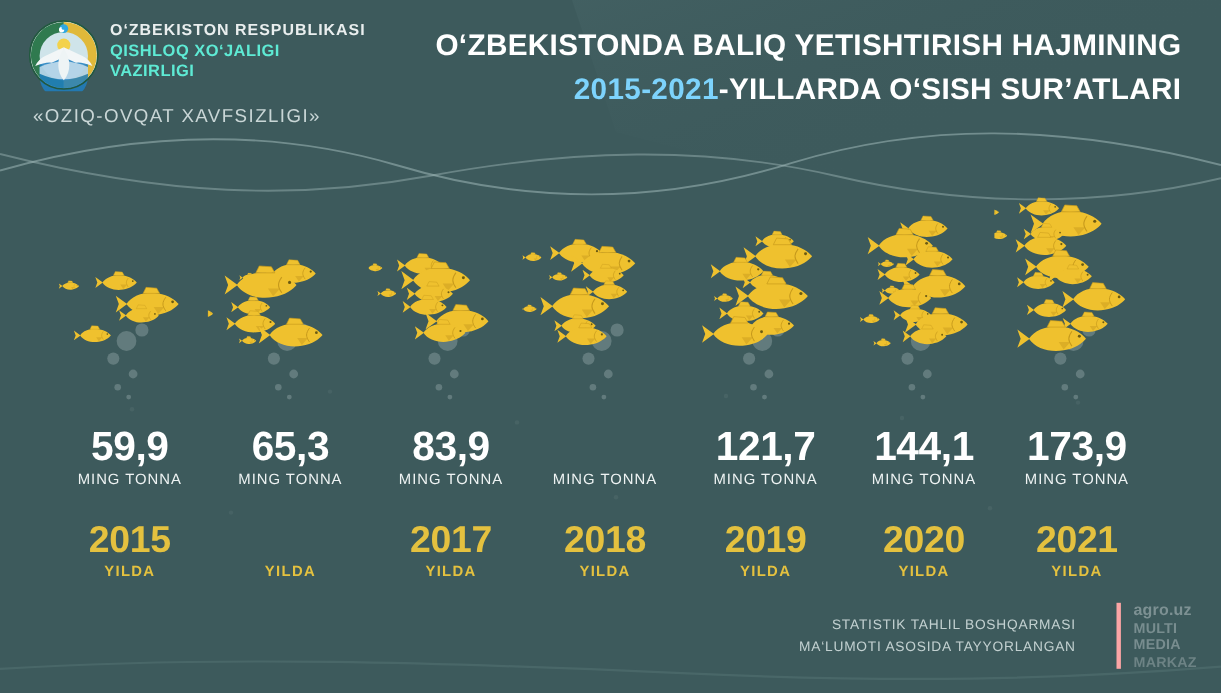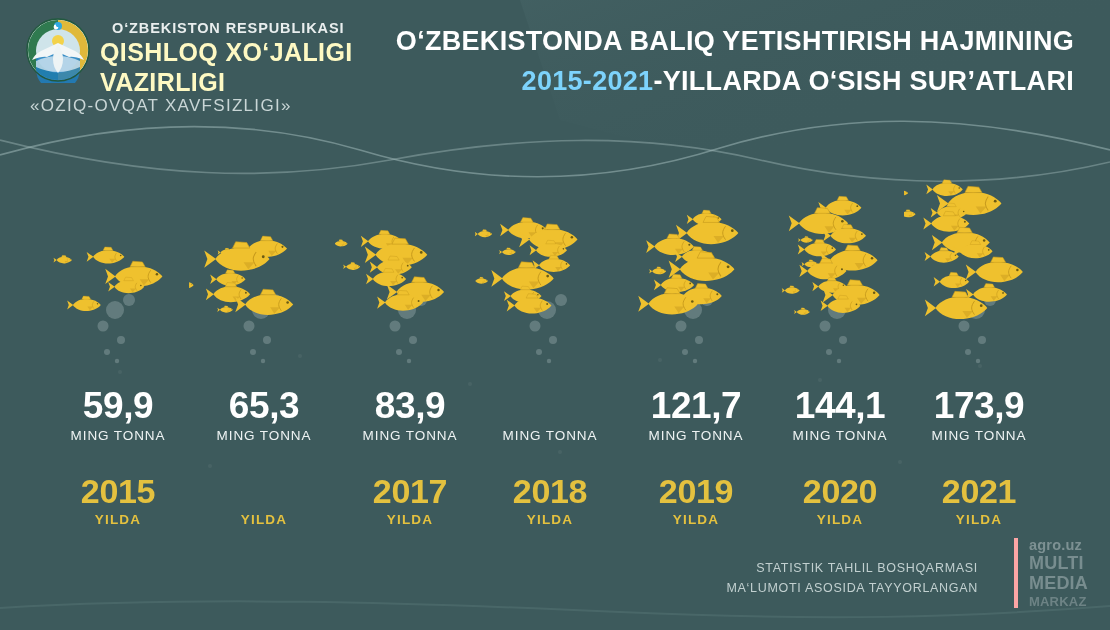--- a/index.html
+++ b/index.html
@@ -13,24 +13,24 @@
   #stage { position:relative; width:1110px; height:630px; overflow:hidden; }
 
   
   .bg-svg { position:absolute; inset:0; width:1110px; height:630px; }
 
   
   .header { position:absolute; top:0; left:0; width:1110px; height:130px; }
   .emblem { position:absolute; left:25px; top:17px; width:66px; height:66px; }
   .ministry { position:absolute; left:100px; top:20px; color:#fff; line-height:1.18; }
   .ministry .l1 {
-    font-size:14.5px; font-weight:600; letter-spacing:0.9px; color:#e9eeee;margin-left:12px;
+    font-size:14.5px; font-weight:600; letter-spacing:0.9px; color:#e9eeee;
   }
   .ministry .l2, .ministry .l3 {
-    font-size:25px; font-weight:700; letter-spacing:0.4px; color:#fef9c3;
+    font-size:15px; font-weight:700; letter-spacing:0.4px; color:#5eead4;
   }
   .ministry .l2 { margin-top:1px; }
   .slogan {
     position:absolute; left:30px; top:96px;
     font-size:17px; letter-spacing:1.3px; color:#c9d6d6; font-weight:400;
   }
 
   .title-block { position:absolute; right:36px; top:24px; text-align:right; }
   .title-l1 {
     font-size:27px; font-weight:700; color:#ffffff; letter-spacing:0.3px;
@@ -70,21 +70,21 @@
     position:absolute; right:132px; bottom:32px; text-align:right;
     color:#c2d0d0; font-size:12.5px; letter-spacing:0.7px; line-height:1.55;
   }
   .footer-logo {
     position:absolute; right:22px; bottom:22px; text-align:left;
     padding-left:11px; border-left:4px solid #fca5a5;
     line-height:1.0;
   }
   .footer-logo .fl-1 { font-size:14.5px; font-weight:700; color:#7d9193; letter-spacing:0.2px; }
   .footer-logo .fl-2,
-  .footer-logo .fl-3 { font-size:18px; font-weight:700; color:#788d8f; letter-spacing:0.2px; margin-top:2px;}
+  .footer-logo .fl-3 { font-size:13px; font-weight:700; color:#788d8f; letter-spacing:0.2px; margin-top:2px;}
   .footer-logo .fl-4 { font-size:13px; font-weight:700; color:#6d8385; letter-spacing:0.2px; margin-top:3px;}
 </style>
 </head>
 <body>
 
 <div id="stage">
 
   <svg class="bg-svg" viewBox="0 0 1110 630">
     <defs>
       <linearGradient id="sheen" x1="0" y1="0" x2="1" y2="1">

